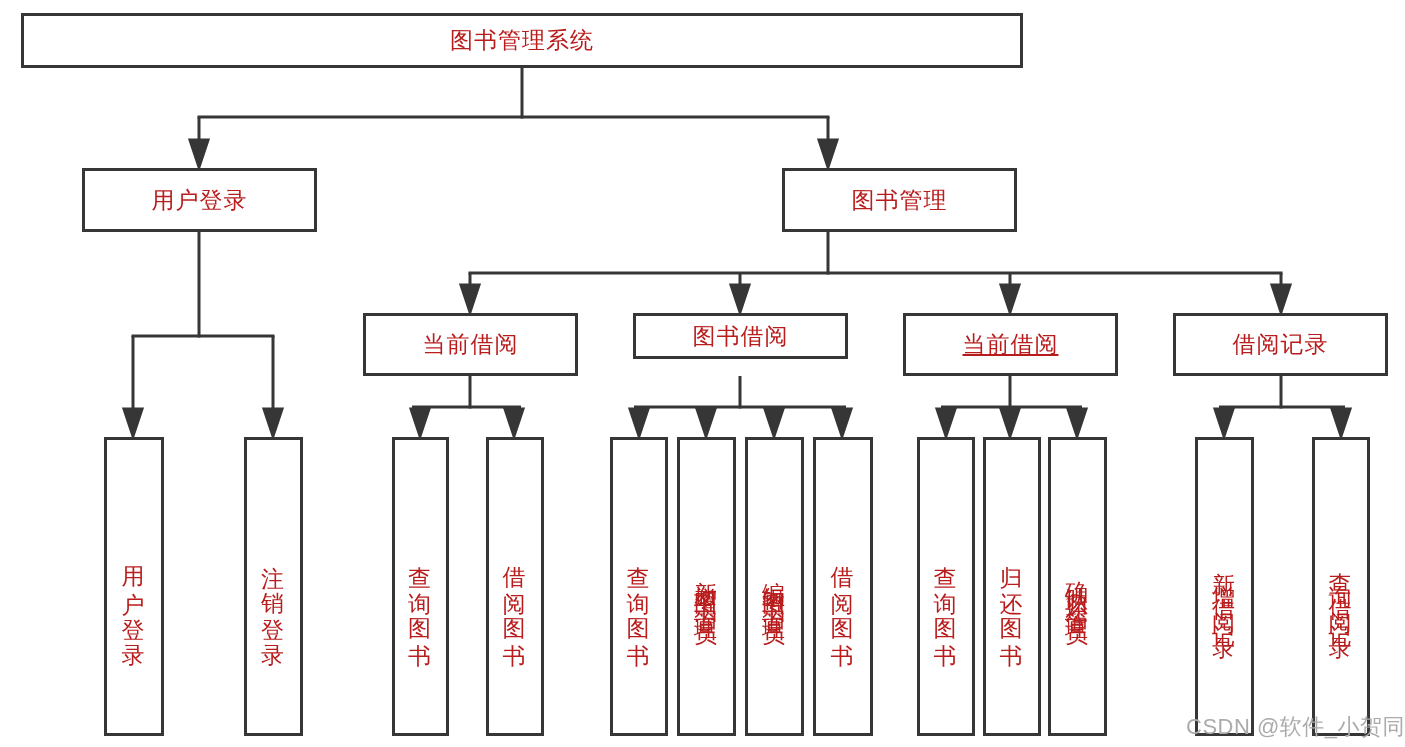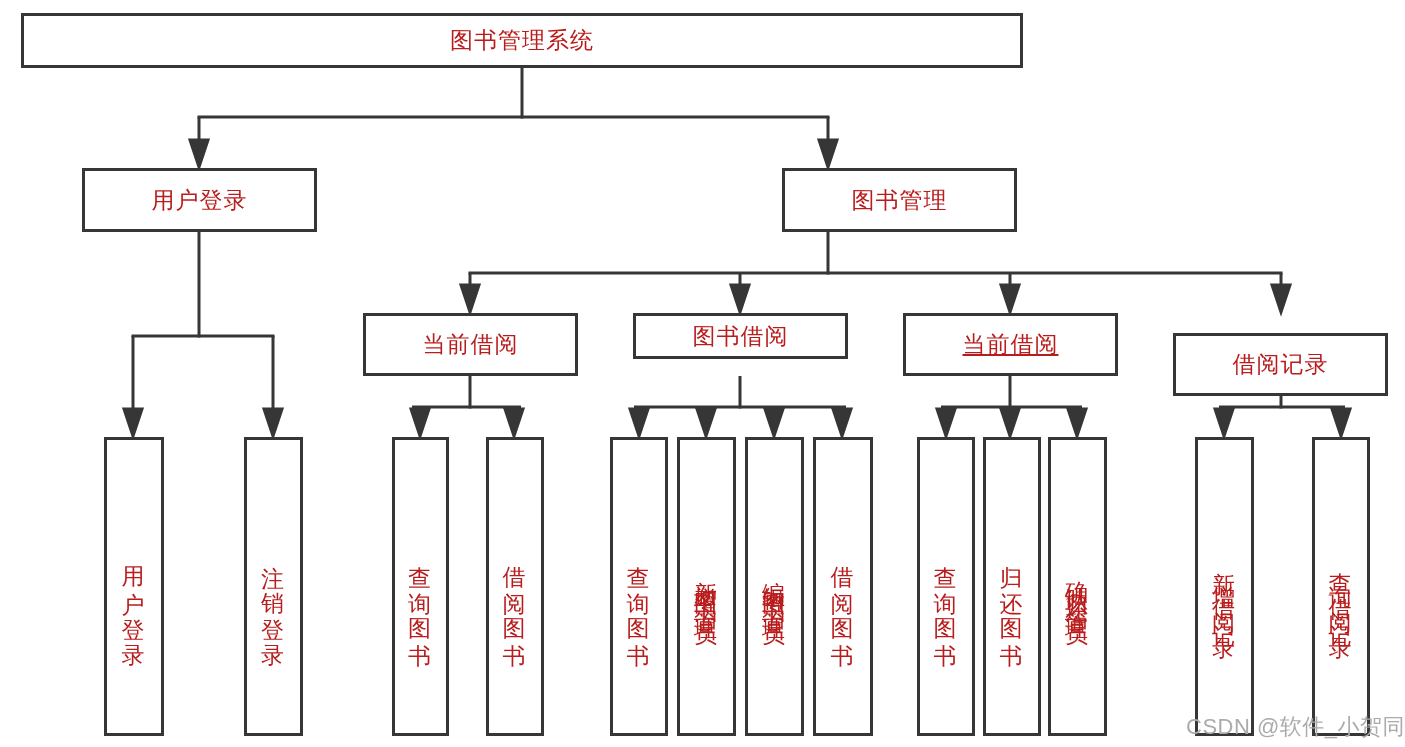--- a/index.html
+++ b/index.html
@@ -114,21 +114,21 @@
 
   <div class="box" style="left:363px;top:313px;width:215px;height:63px;">
     <span class="hlabel">当前借阅</span>
   </div>
   <div class="box" style="left:633px;top:313px;width:215px;height:46px;">
     <span class="hlabel">图书借阅</span>
   </div>
   <div class="box" style="left:903px;top:313px;width:215px;height:63px;text-decoration:underline;">
     <span class="hlabel">当前借阅</span>
   </div>
-  <div class="box" style="left:1173px;top:313px;width:215px;height:63px;margin-top:20px;">
+  <div class="box" style="left:1173px;top:313px;width:215px;height:63px;">
     <span class="hlabel">借阅记录</span>
   </div>
 
   <div class="box leaf ls-lg" style="left:104px;width:60px;">
     <span class="vlabel">用户登录</span>
   </div>
   <div class="box leaf ls-lg" style="left:244px;width:59px;">
     <span class="vlabel">注销登录</span>
   </div>
   <div class="box leaf ls-lg" style="left:392px;width:57px;">

